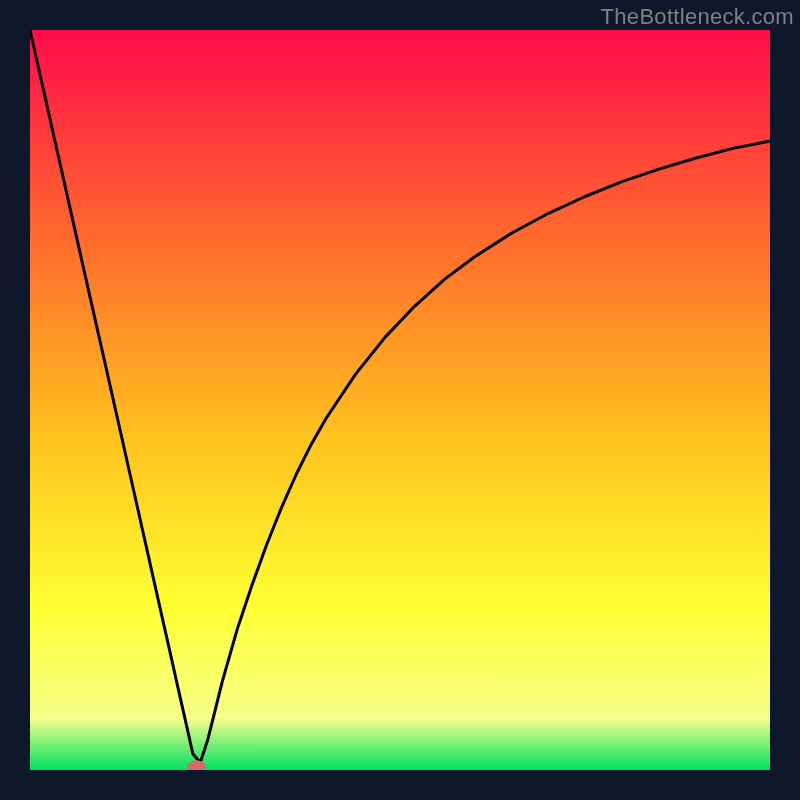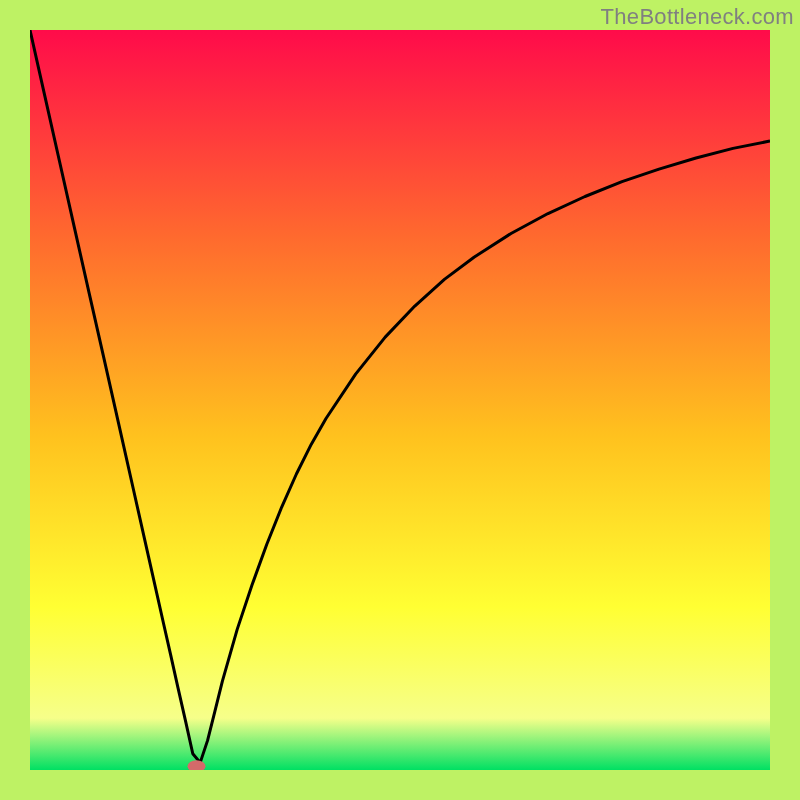--- a/index.html
+++ b/index.html
@@ -8,21 +8,21 @@
     width: 800px;
     height: 800px;
     background: #000;
     overflow: hidden;
     font-family: Arial, Helvetica, sans-serif;
   }
   .outer {
     position: relative;
     width: 800px;
     height: 800px;
-    background: #bef264;
+    background: #0f172a;
   }
   .plot {
     position: absolute;
     left: 30px;
     top: 30px;
     width: 740px;
     height: 740px;
   }
   .watermark {
     position: absolute;

